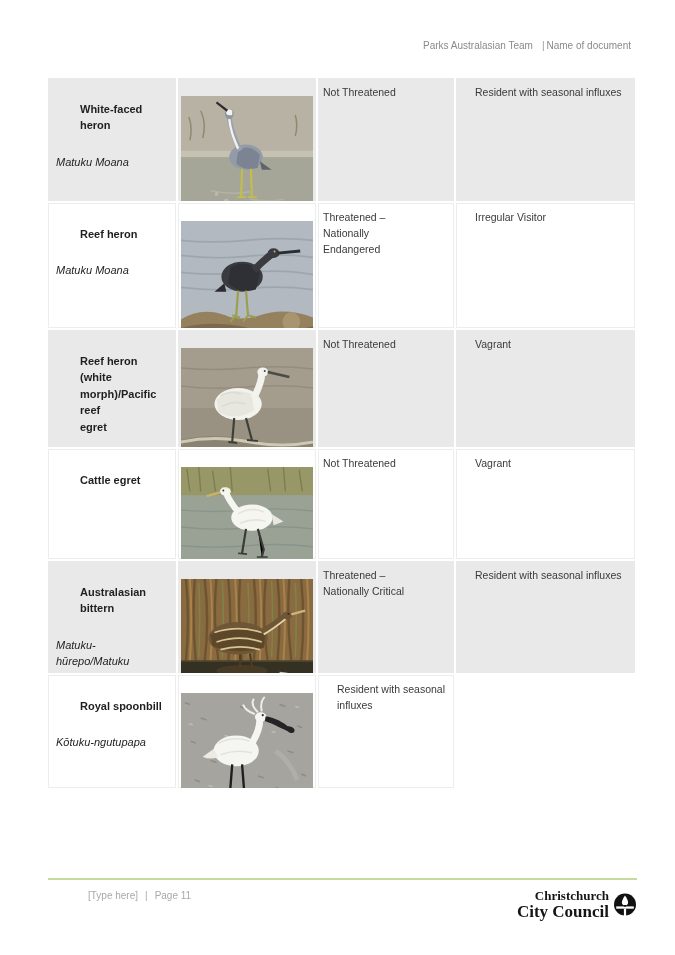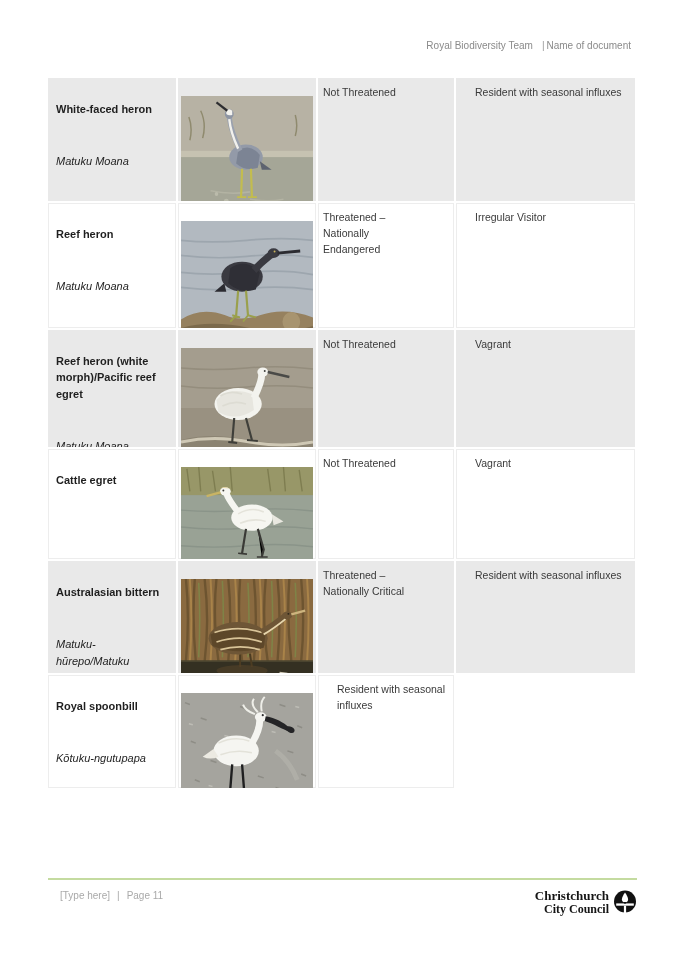--- a/index.html
+++ b/index.html
@@ -23,56 +23,56 @@
   .cell{
     box-sizing:border-box;
     border-right:2px solid #fff;border-bottom:2px solid #fff;
     padding:7px 8px 6px 8px;
     font-size:10.5px;color:#3a3a3a;line-height:1.5;
     white-space:pre-line;overflow:hidden;
   }
   .cell.shaded{background:#e9e9e9;}
   .cell.plain{background:#fff;box-shadow:inset 0 0 0 1px #ededed;}
   .c-name .name{
-    font-weight:bold;font-size:11px;color:#1f1f1f;line-height:1.5;white-space:pre-line;
+    font-weight:bold;font-size:11px;color:#1f1f1f;line-height:1.5;white-space:pre-line;margin-left:24px;
   }
   .c-name .maori{
-    font-style:italic;font-size:11px;color:#242424;margin-top:20px;
+    font-style:italic;font-size:11px;color:#242424;margin-top:4px;
     line-height:1.5;white-space:pre-line;
   }
   .c-status{padding-left:5px;}
   .c-residency{padding-left:19px;}
   .photo-cell{padding:2px 3px 3px 3px;}
   .photo{width:100%;height:100%;display:block;}
   
   .footer-rule{
     position:absolute;left:48px;top:878px;width:589px;height:2px;background:#c4dba0;
   }
   .footer-left{
-    position:absolute;left:32px;top:890px;font-size:10px;color:#a9a9a9;
+    position:absolute;left:60px;top:890px;font-size:10px;color:#a9a9a9;
     display:flex;align-items:flex-start;white-space:nowrap;padding-left:28px;
   }
   .footer-left .sep{margin:0 7px;}
   .logo{
     position:absolute;right:38px;top:889px;display:flex;align-items:center;gap:4px;
   }
   .logo-text{
     text-align:right;font-family:"Liberation Serif",serif;font-weight:bold;
     color:#151515;line-height:1.08;
   }
   .logo-line1{font-size:13px;}
-  .logo-line2{font-size:12px;}
+  .logo-line2{font-size:17px;}
 </style>
 </head>
 <body>
 
 <div class="page">
 
   <div class="header">
-    <span>Royal Biodiversity Team</span>
+    <span>Parks Australasian Team</span>
     <span class="sep">|</span>
     <span>Name of document</span>
   </div>
 
   <div class="species-table">
 
     <div class="cell c-name shaded">
       <div class="name">White-faced heron</div>
       <div class="maori">Matuku Moana</div>
     </div>

